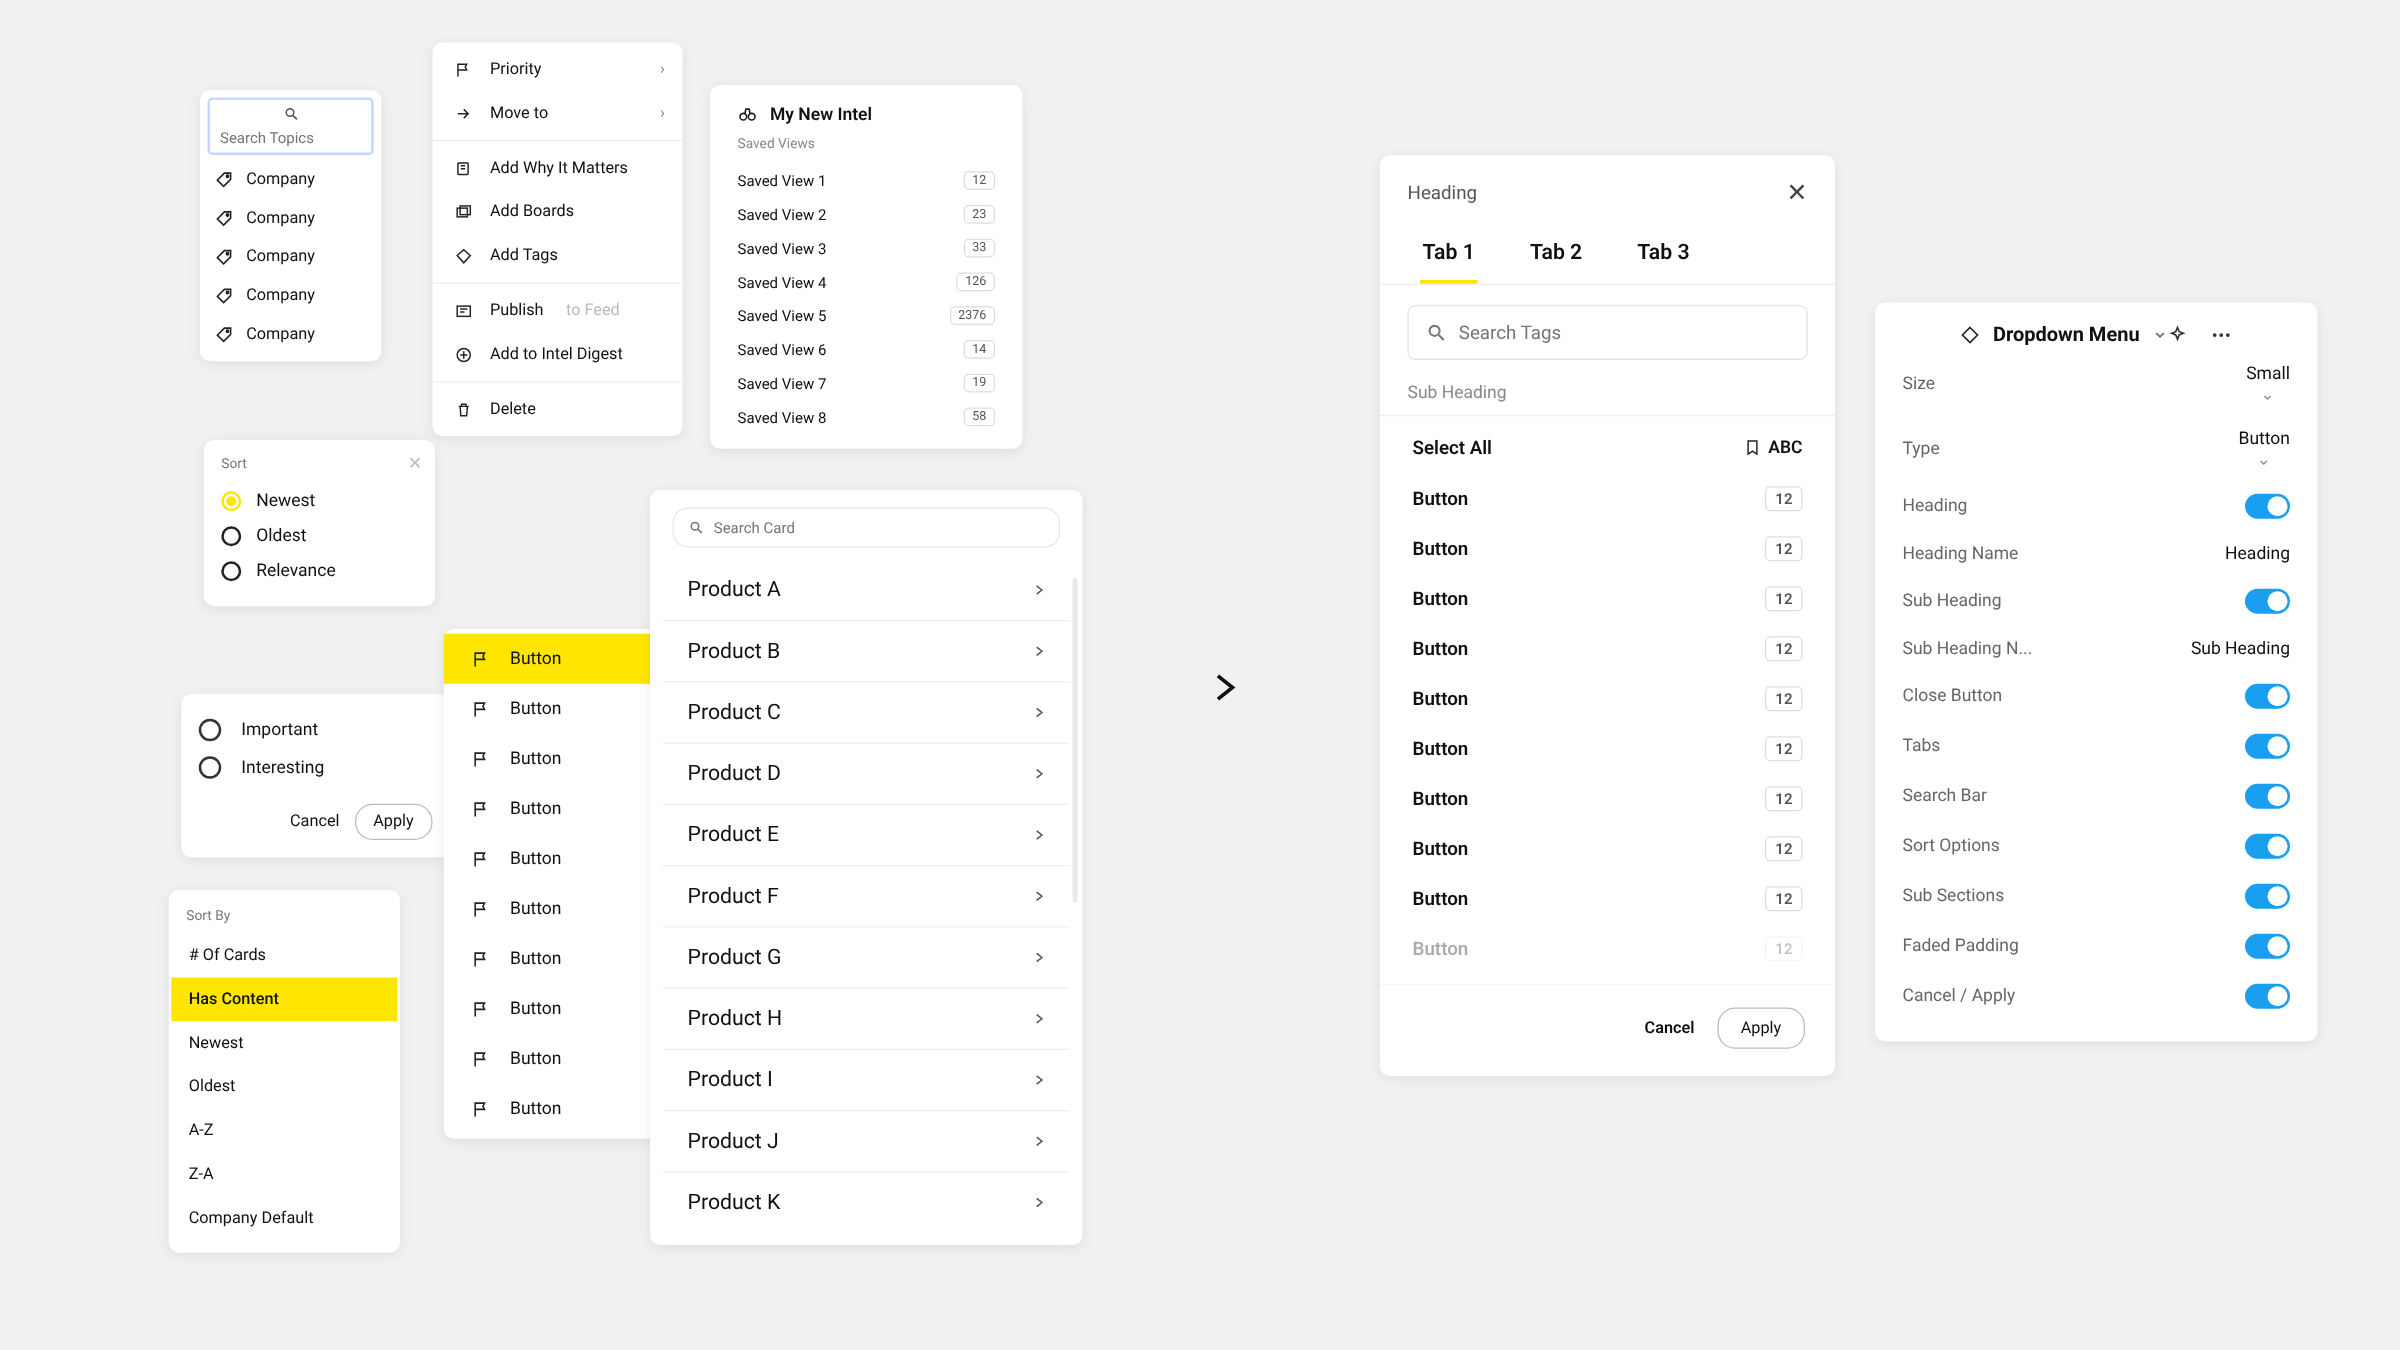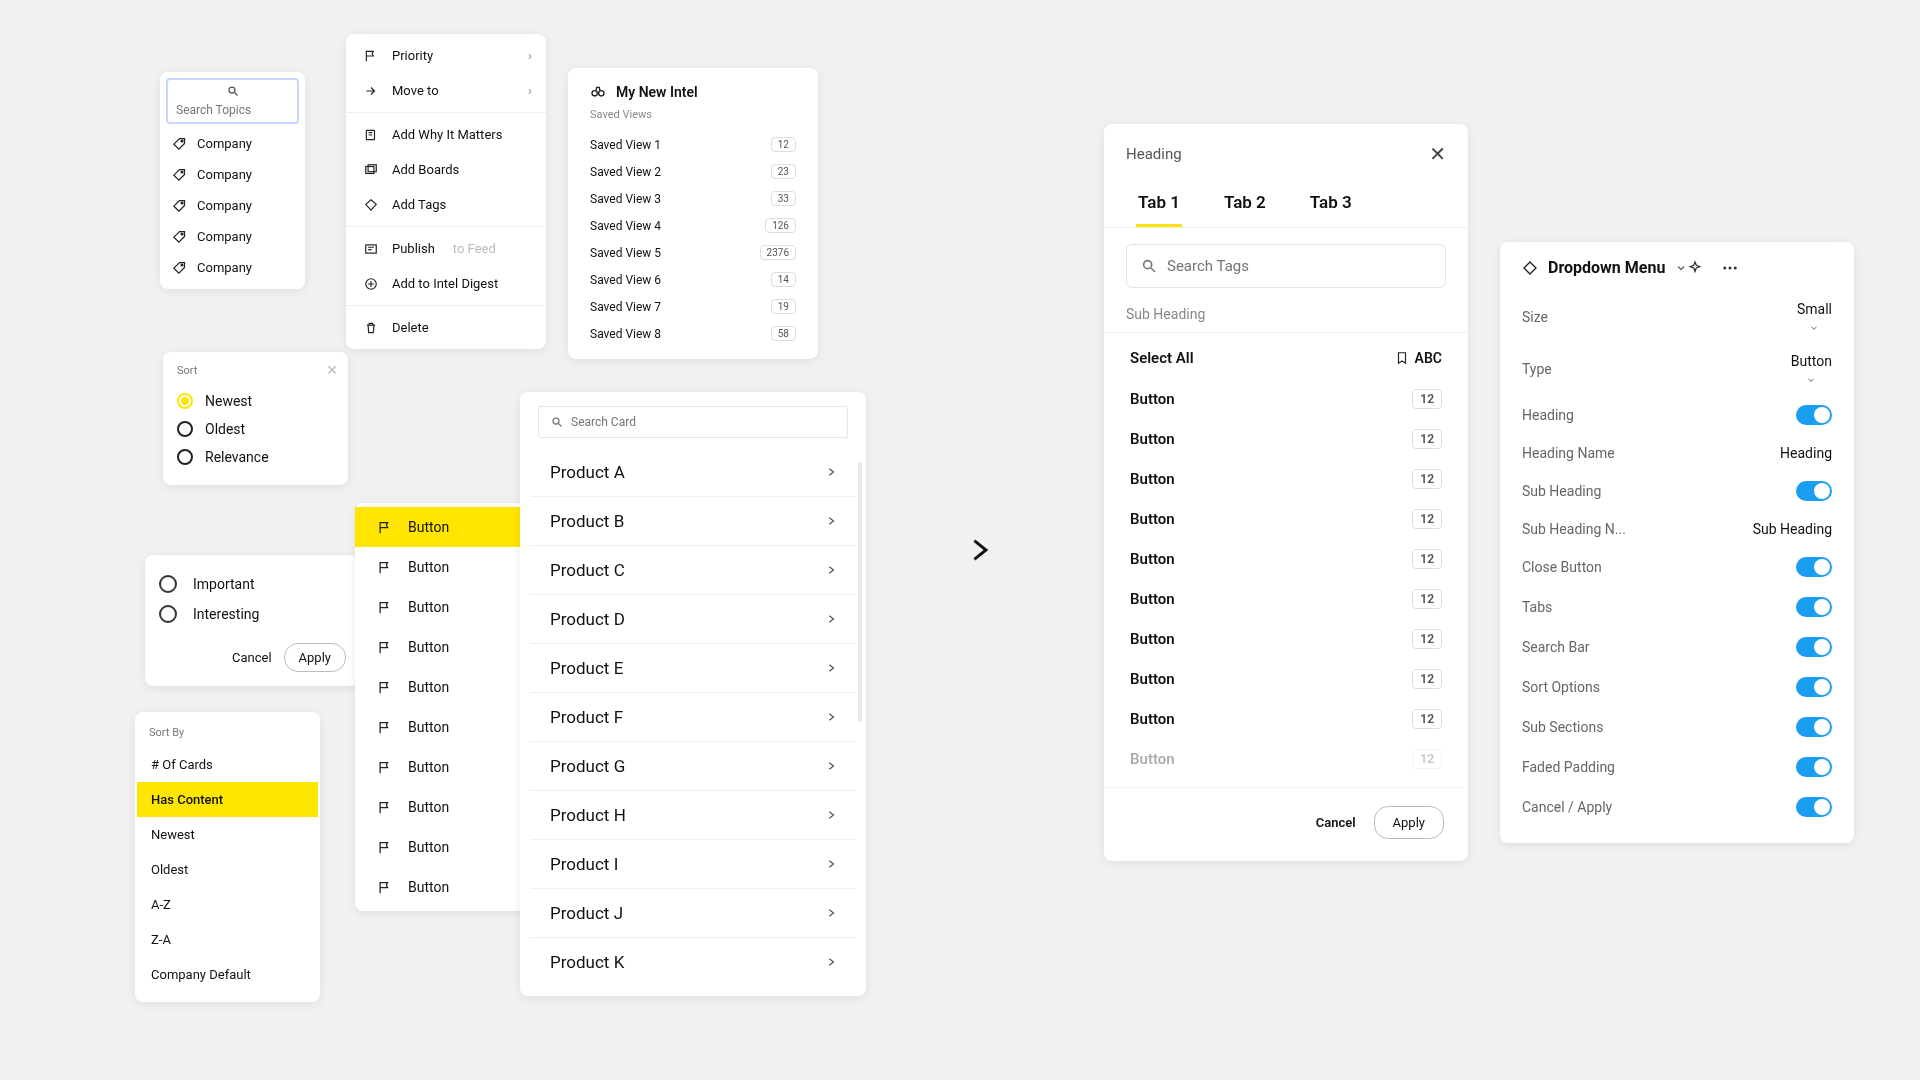--- a/index.html
+++ b/index.html
@@ -52,21 +52,21 @@
 
   
   #intel-panel { left: 568px; top: 68px; width: 250px; padding: 16px 0 12px 0; }
   #intel-panel .hdr { display: flex; align-items: center; gap: 10px; padding: 0 22px 8px 22px; font-weight: 600; font-size: 14px; }
   #intel-panel .sub { font-size: 11px; color: #888; padding: 0 22px 10px 22px; }
   .sv-row { display: flex; align-items: center; justify-content: space-between; padding: 6px 22px; font-size: 12px; cursor: pointer; }
   .sv-row .count { border: 1px solid #ddd; border-radius: 4px; padding: 1px 6px; font-size: 10px; color: #555; min-width: 22px; text-align: center; }
 
   
   #product-panel { left: 520px; top: 392px; width: 346px; padding: 14px 4px 10px 4px; }
-  .search-card { margin: 0 14px 10px 14px; display: flex; align-items: center; gap: 8px; border: 1px solid #e6e6e6; border-radius: 2px; padding: 8px 12px; justify-content: center; }
+  .search-card { margin: 0 14px 10px 14px; display: flex; align-items: center; gap: 8px; border: 1px solid #e6e6e6; border-radius: 12px; padding: 8px 12px; justify-content: center; }
   .search-card input { border: none; outline: none; font-size: 12px; width: 100%; }
   .prod-row { display: flex; align-items: center; justify-content: space-between; padding: 14px 20px; font-size: 17px; border-bottom: 1px solid #eee; cursor: pointer; margin: 0 6px; }
   .prod-row:last-child { border-bottom: none; }
   .prod-row .chev { color: #666; }
   .scroll-indicator { position: absolute; right: 4px; top: 70px; width: 4px; height: 260px; background: #e9e9e9; border-radius: 3px; }
 
   
   #big-arrow { position: absolute; left: 965px; top: 530px; font-size: 36px; color: #222; }
 
   
@@ -82,21 +82,21 @@
   .subheading { font-size: 14px; color: #888; padding: 6px 22px 10px 22px; border-bottom: 1px solid #eee; margin: 0 0 4px 0; }
   .selall { display: flex; align-items: center; justify-content: space-between; padding: 12px 26px; font-size: 15px; font-weight: 600; }
   .selall .abc { display: flex; align-items: center; gap: 6px; font-weight: 600; font-size: 14px; cursor: pointer; }
   .dbtn-row { display: flex; align-items: center; justify-content: space-between; padding: 10px 26px; font-size: 15px; font-weight: 600; }
   .dbtn-row .count { border: 1px solid #ddd; border-radius: 4px; padding: 2px 7px; font-size: 12px; color: #555; }
   .dbtn-row.faded { opacity: 0.35; }
   .dfooter { display: flex; justify-content: flex-end; gap: 18px; padding: 18px 24px 0 24px; align-items: center; border-top: 1px solid #f4f4f4; margin-top: 8px; }
 
   
   #inspector { left: 1500px; top: 242px; width: 354px; padding: 16px 22px; }
-  #inspector .ihdr { display: flex; align-items: center; justify-content: flex-start; margin-bottom: 14px; }
+  #inspector .ihdr { display: flex; align-items: center; justify-content: center; margin-bottom: 4px; }
   #inspector .ihdr .left { display: flex; align-items: center; gap: 10px; font-weight: 700; font-size: 16px; }
   #inspector .ihdr .right { display: flex; align-items: center; gap: 18px; color: #444; }
   .prop-row { display: flex; align-items: center; justify-content: space-between; padding: 10px 0; font-size: 14px; }
   .prop-row .label { color: #666; }
   .prop-row .valsel { display: flex; align-items: center; gap: 6px; cursor: pointer; flex-direction: column; }
   .toggle { width: 36px; height: 20px; border-radius: 10px; background: #1a9ff0; position: relative; cursor: pointer; }
   .toggle::after { content: ""; position: absolute; right: 2px; top: 2px; width: 16px; height: 16px; background: #fff; border-radius: 50%; }
 
   svg { display: block; }
 </style>

